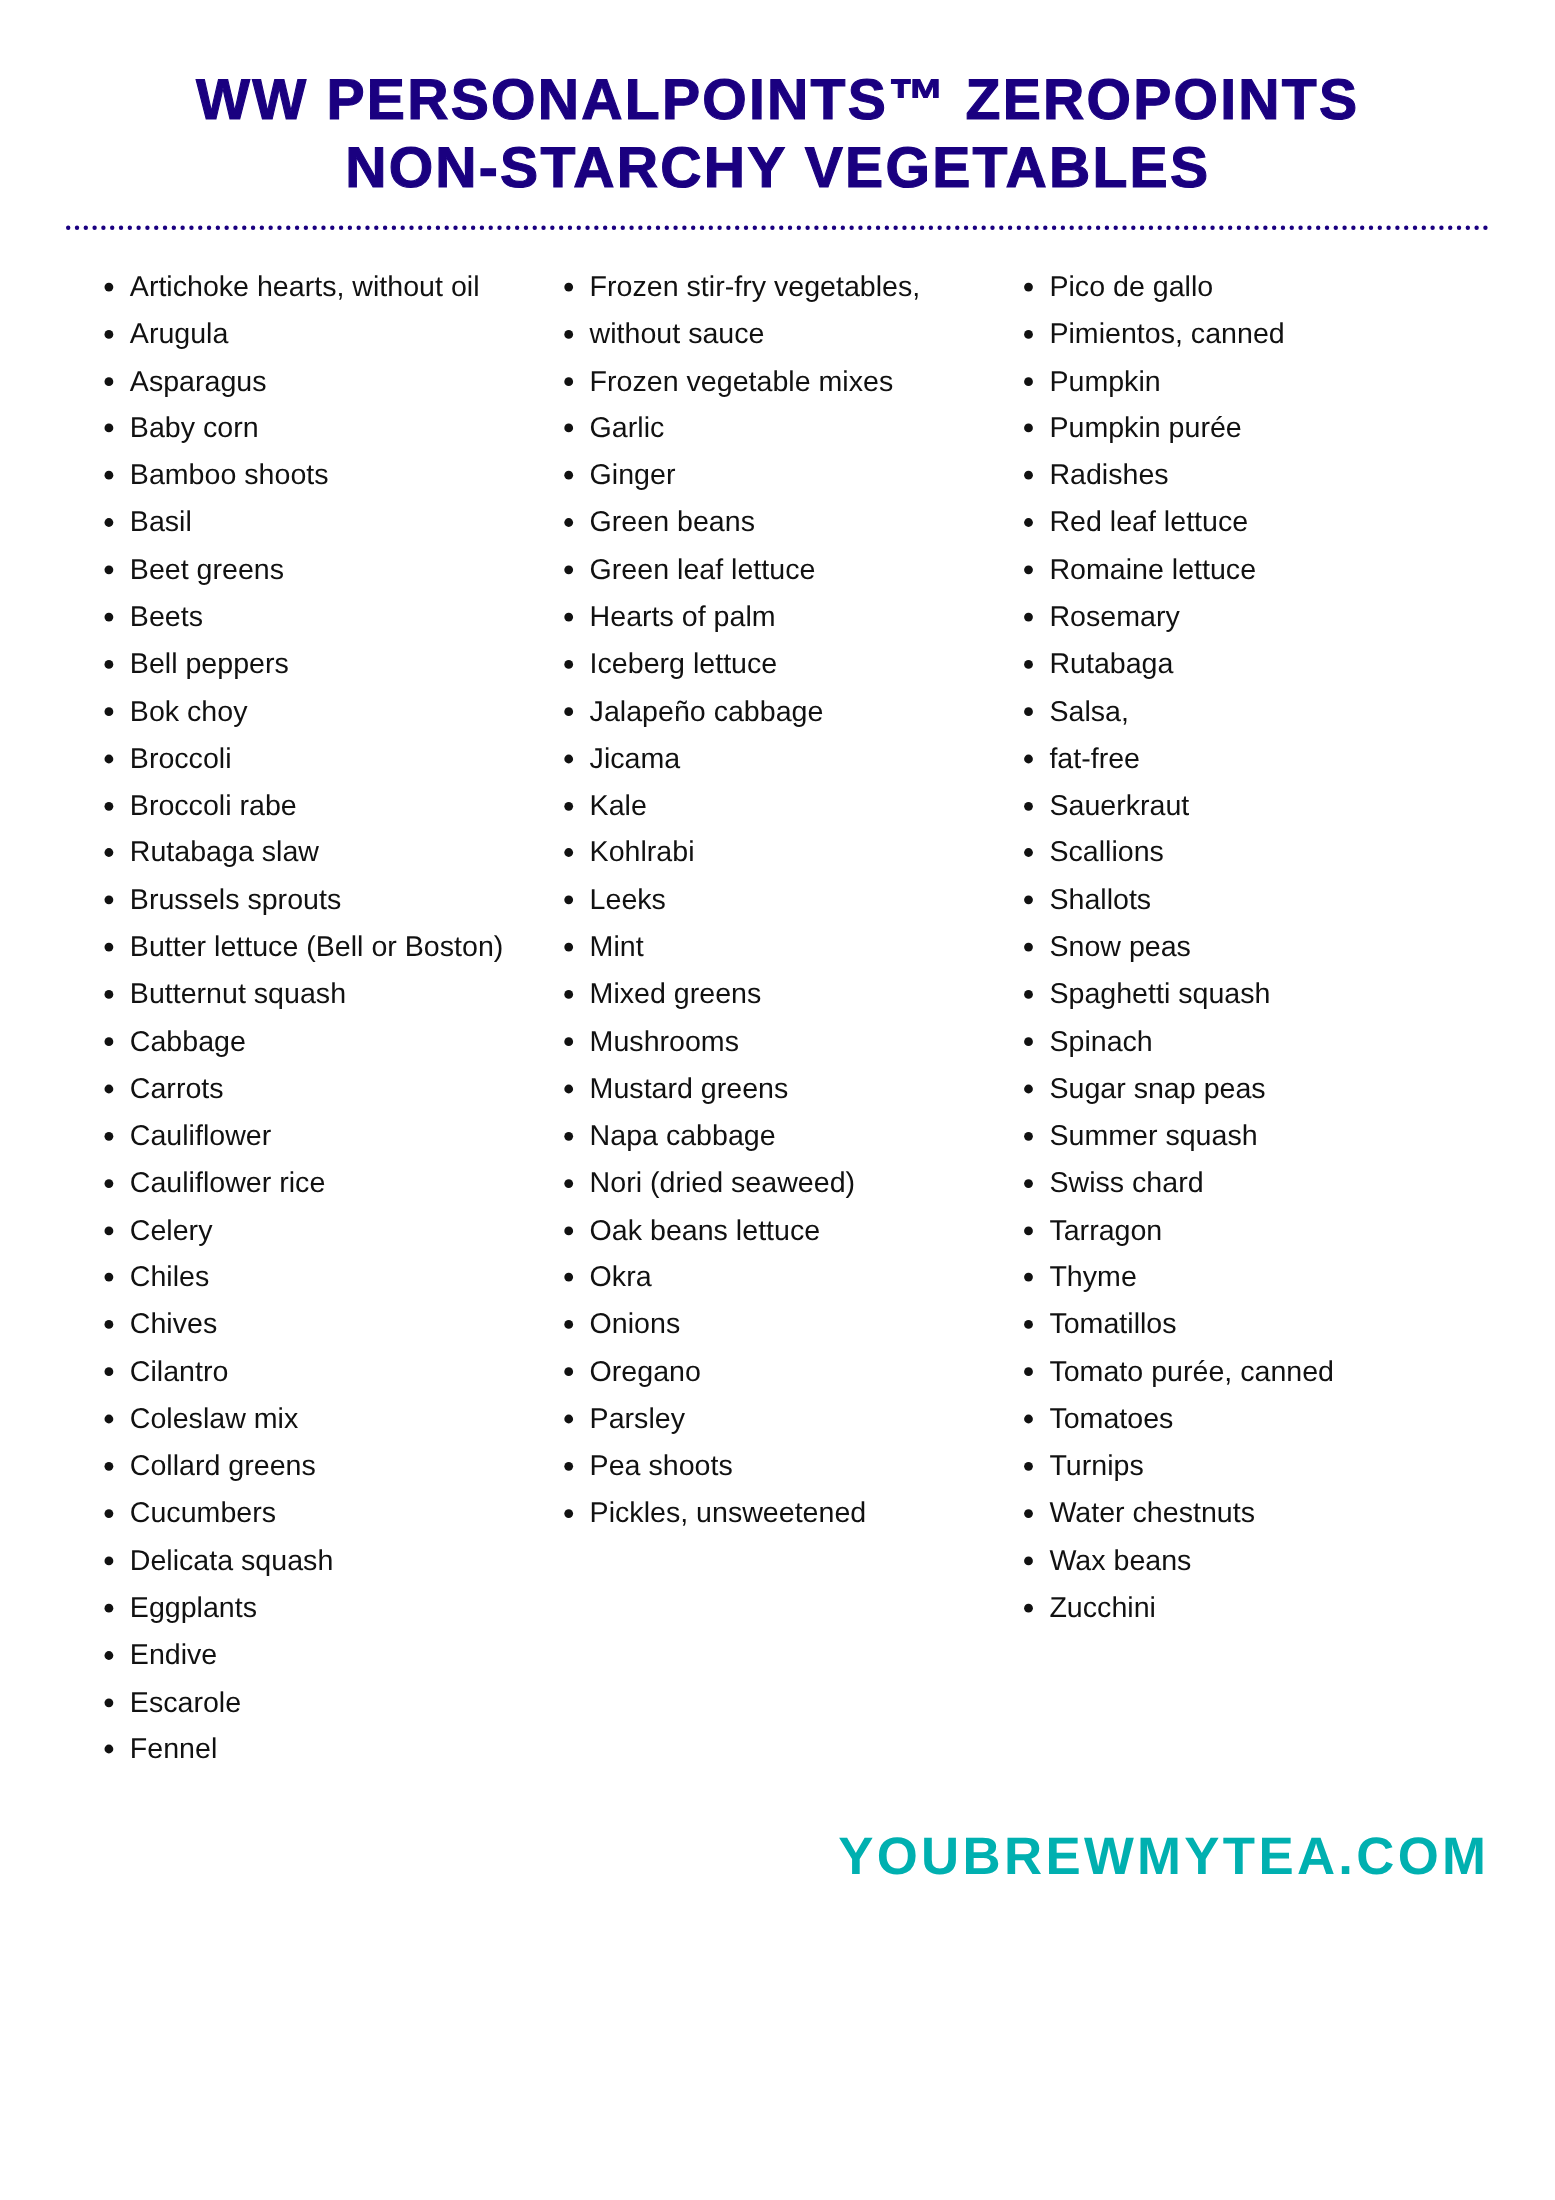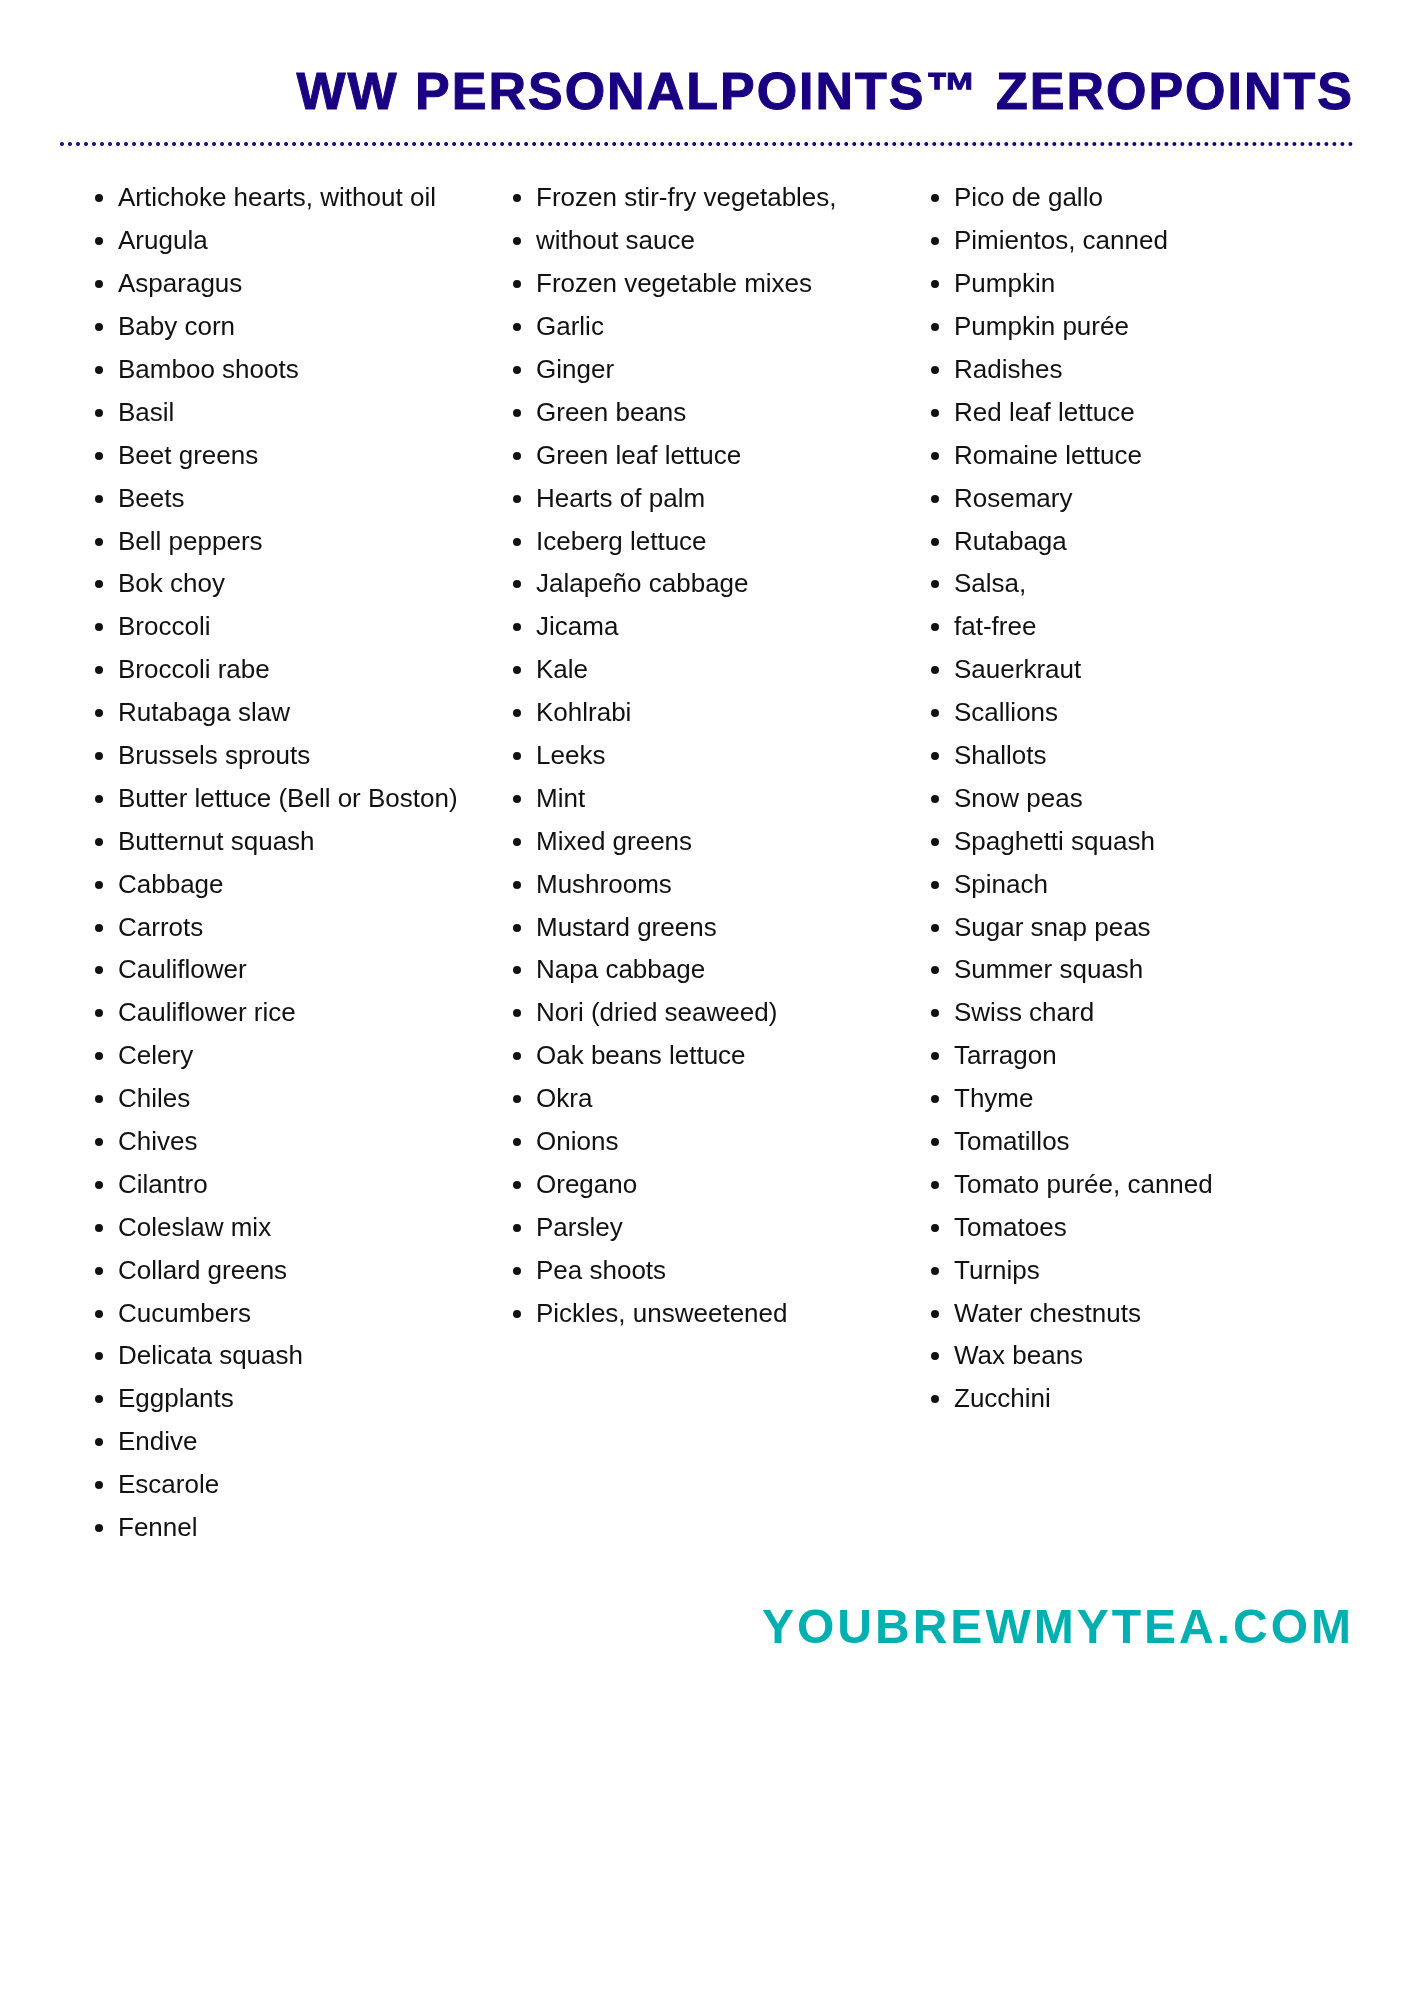--- a/index.html
+++ b/index.html
@@ -6,21 +6,21 @@
 
     body {
       background: #ffffff;
       font-family: Georgia, 'Times New Roman', serif;
       width: 1414px;
       min-height: 2000px;
       padding: 40px 60px 60px 60px;
     }
 
     .header {
-      text-align: right;
+      text-align: center;
       margin-bottom: 20px;
       padding-top: 20px;
     }
 
     .header h1 {
       font-family: Impact, 'Arial Black', sans-serif;
       font-size: 52px;
       font-weight: 900;
       color: #1a0080;
       text-transform: uppercase;
@@ -74,20 +74,21 @@
       text-transform: uppercase;
       letter-spacing: 3px;
     }
   </style>
 </head>
 <body>
 
 <div class="header">
   <h1>
     <span>WW PERSONALPOINTS™ ZEROPOINTS</span><br>
+    <span>NON-STARCHY VEGETABLES</span>
   </h1>
 </div>
 
 <hr class="dotted-line">
 
 <div class="columns-container">
   <div class="column">
     <ul>
     <li>Artichoke hearts, without oil</li>
         <li>Arugula</li>

